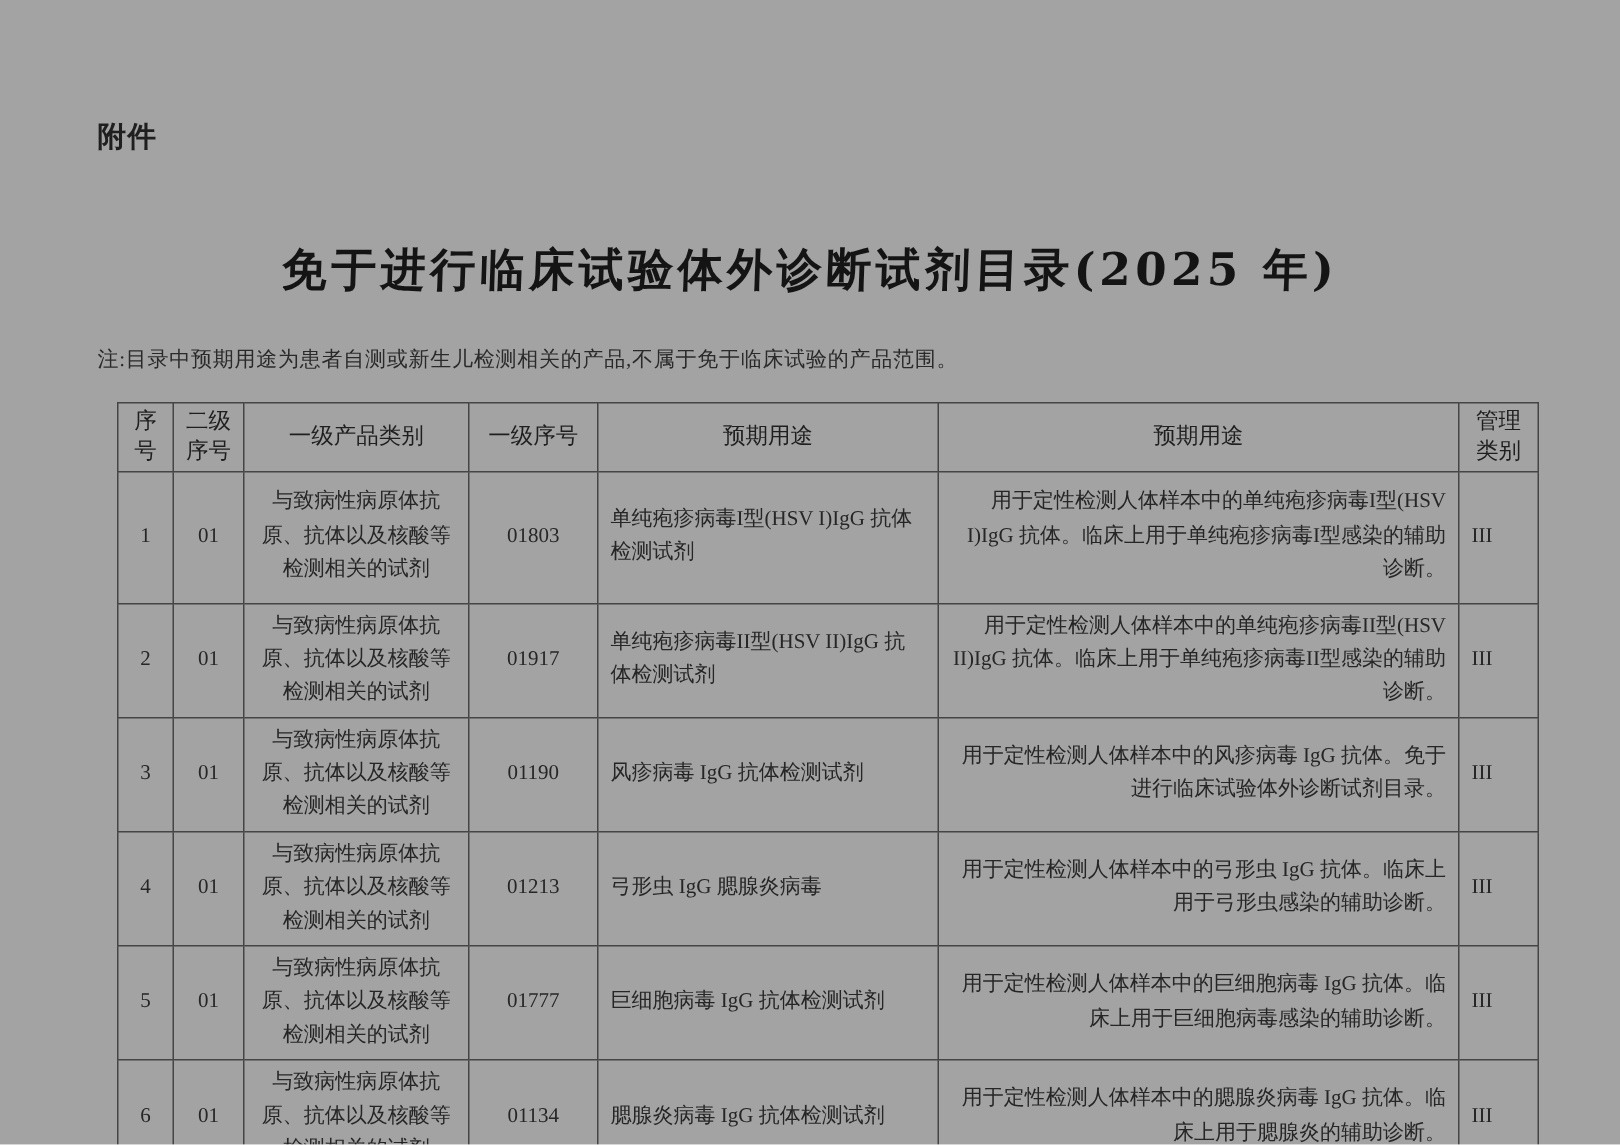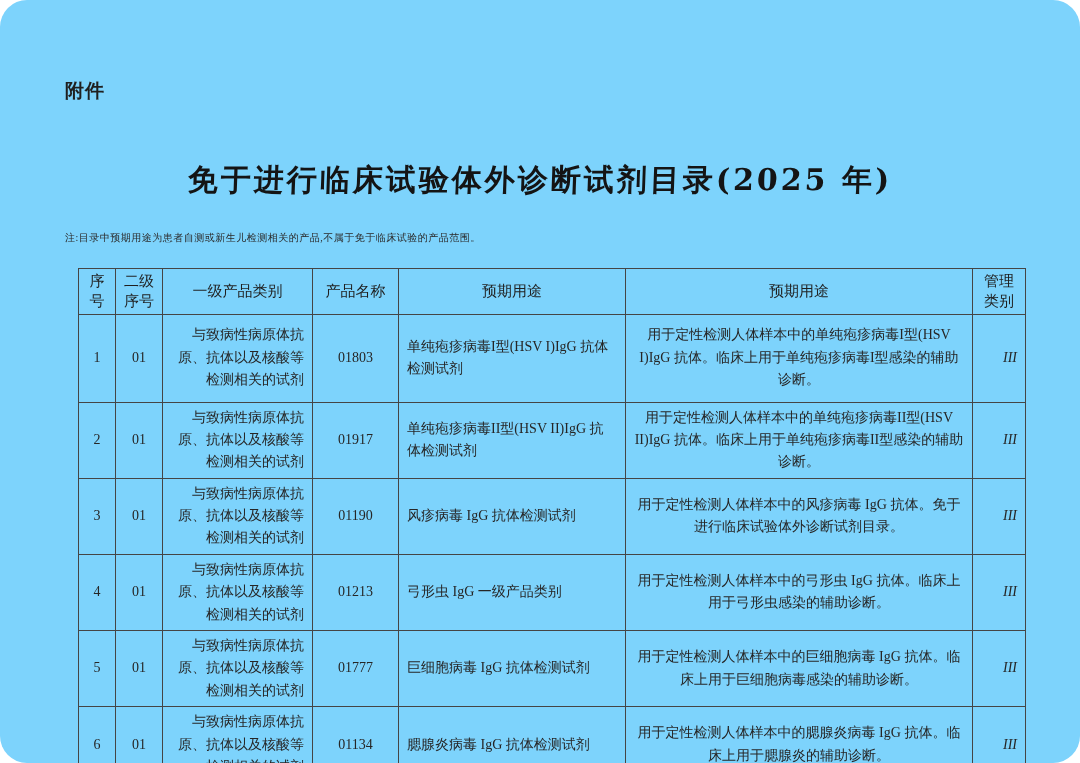--- a/index.html
+++ b/index.html
@@ -4,25 +4,24 @@
 <style>
   html, body {
     margin: 0;
     padding: 0;
     background: #ffffff;
   }
   .page {
     position: relative;
     width: 1080px;
     height: 763px;
-    background: #7dd3fc;
+    background: #a3a3a3;
     font-family: "Liberation Serif", "DejaVu Serif", serif;
     color: #262626;
     overflow: hidden;
-    border-radius: 27px;
   }
   .attachment-label {
     position: absolute;
     left: 65px;
     top: 78px;
     font-family: "Liberation Sans", "DejaVu Sans", sans-serif;
     font-size: 19px;
     font-weight: 600;
     letter-spacing: 1px;
     color: #1f1f1f;
@@ -37,21 +36,21 @@
     font-size: 30px;
     font-weight: 700;
     letter-spacing: 3px;
     color: #141414;
     transform: skewX(-2deg);
   }
   .doc-note {
     position: absolute;
     left: 65px;
     top: 231px;
-    font-size: 10px;
+    font-size: 14px;
     color: #2a2a2a;
     letter-spacing: 0.5px;
   }
   table.catalog {
     position: absolute;
     left: 78px;
     top: 268px;
     width: 947px;
     border-collapse: collapse;
     table-layout: fixed;
@@ -70,24 +69,24 @@
     line-height: 1.35;
     text-align: center;
   }
   table.catalog td {
     font-size: 14px;
     line-height: 1.6;
     color: #262626;
     padding: 4px 8px;
   }
   td.c-center { text-align: center; }
-  td.c-category { padding: 4px 15px; text-align: right; }
+  td.c-category { padding: 4px 15px; text-align: center; }
   td.c-product { padding: 4px 12px; text-align: left; margin-left: 24px; }
-  td.c-use { padding: 4px 10px; text-align: center; }
-  td.c-class { text-align: right; font-size: 15px; font-style: italic; }
+  td.c-use { padding: 4px 10px; text-align: right; }
+  td.c-class { text-align: left; font-size: 15px; }
   tr.h-header { height: 42px; }
   tr.r-0 { height: 88px; }
   tr.r-1 { height: 60px; }
   tr.r-2 { height: 57px; }
   tr.r-3 { height: 58px; }
   tr.r-4 { height: 58px; }
   tr.r-5 { height: 57px; }
 </style>
 </head>
 <body>
@@ -108,21 +107,21 @@
       <col style="width:86px">
       <col style="width:227px">
       <col style="width:347px">
       <col style="width:53px">
     </colgroup>
     <thead>
       <tr class="h-header">
         <th>序号</th>
         <th>二级序号</th>
         <th>一级产品类别</th>
-        <th>产品名称</th>
+        <th>一级序号</th>
         <th>预期用途</th>
         <th>预期用途</th>
         <th>管理类别</th>
       </tr>
     </thead>
     <tbody>
       <tr class="r-0">
         <td class="c-center">1</td>
         <td class="c-center">01</td>
         <td class="c-category">与致病性病原体抗原、抗体以及核酸等检测相关的试剂</td>
@@ -147,21 +146,21 @@
         <td class="c-center">01190</td>
         <td class="c-product">风疹病毒 IgG 抗体检测试剂</td>
         <td class="c-use">用于定性检测人体样本中的风疹病毒 IgG 抗体。免于进行临床试验体外诊断试剂目录。</td>
         <td class="c-class">III</td>
       </tr>
       <tr class="r-3">
         <td class="c-center">4</td>
         <td class="c-center">01</td>
         <td class="c-category">与致病性病原体抗原、抗体以及核酸等检测相关的试剂</td>
         <td class="c-center">01213</td>
-        <td class="c-product">弓形虫 IgG 一级产品类别</td>
+        <td class="c-product">弓形虫 IgG 腮腺炎病毒</td>
         <td class="c-use">用于定性检测人体样本中的弓形虫 IgG 抗体。临床上用于弓形虫感染的辅助诊断。</td>
         <td class="c-class">III</td>
       </tr>
       <tr class="r-4">
         <td class="c-center">5</td>
         <td class="c-center">01</td>
         <td class="c-category">与致病性病原体抗原、抗体以及核酸等检测相关的试剂</td>
         <td class="c-center">01777</td>
         <td class="c-product">巨细胞病毒 IgG 抗体检测试剂</td>
         <td class="c-use">用于定性检测人体样本中的巨细胞病毒 IgG 抗体。临床上用于巨细胞病毒感染的辅助诊断。</td>

